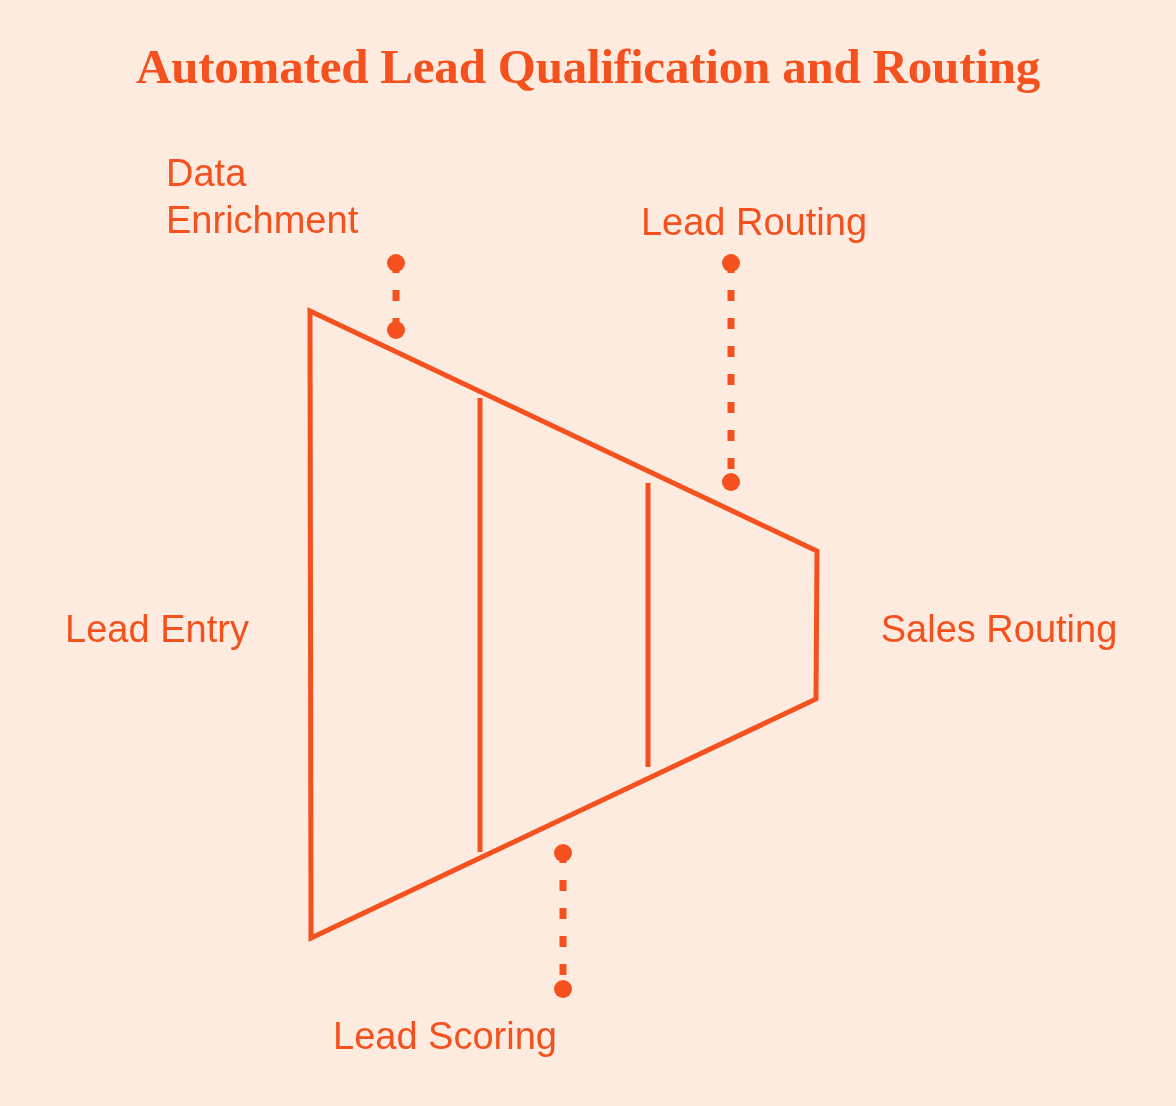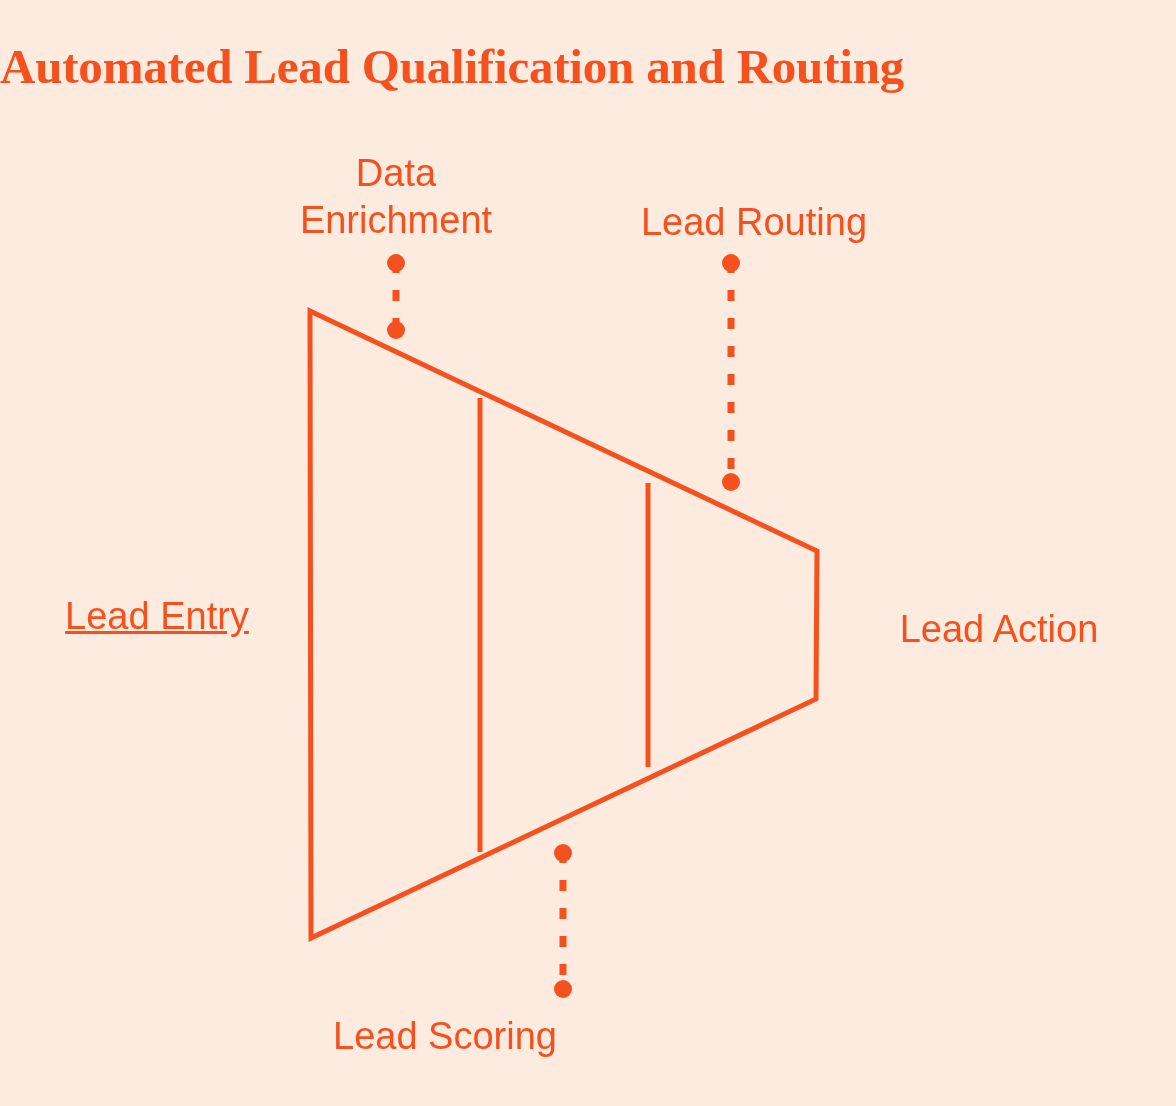--- a/index.html
+++ b/index.html
@@ -20,20 +20,21 @@
     position: relative;
     width: 1176px;
     height: 1106px;
   }
 
   #diagram-title {
     position: absolute;
     top: 38px;
     left: 0;
     width: 1176px;
+    text-align: center;
     font-family: "Liberation Serif", serif;
     font-weight: bold;
     font-size: 49px;
     letter-spacing: -0.2px;
     color: #F4511E;
     white-space: nowrap;
   }
 
   svg#funnel-svg {
     position: absolute;
@@ -78,36 +79,34 @@
     font-size: 38px;
     line-height: 47px;
     font-weight: 400;
     white-space: pre-line;
   }
 
   #label-data-enrichment {
     left: 166px;
     top: 150px;
     width: 460px;
-    text-align: center;
   }
 
   #label-lead-routing {
     left: 524px;
     top: 199px;
     width: 460px;
     text-align: center;
   }
 
   #label-lead-entry {
     left: 0px;
-    top: 593px;
+    top: 606px;
     width: 314px;
     text-align: center;
-    text-decoration: underline;
   }
 
   #label-sales-action {
     left: 822px;
     top: 606px;
     width: 354px;
     text-align: center;
   }
 
   #label-lead-scoring {
@@ -152,17 +151,17 @@
 
   </svg>
 
   <div class="stage-label" id="label-data-enrichment">Data
 Enrichment</div>
 
   <div class="stage-label" id="label-lead-routing">Lead Routing</div>
 
   <div class="stage-label" id="label-lead-entry">Lead Entry</div>
 
-  <div class="stage-label" id="label-sales-action">Lead Action</div>
+  <div class="stage-label" id="label-sales-action">Sales Routing</div>
 
   <div class="stage-label" id="label-lead-scoring">Lead Scoring</div>
 
 </div>
 
 </body></html>

